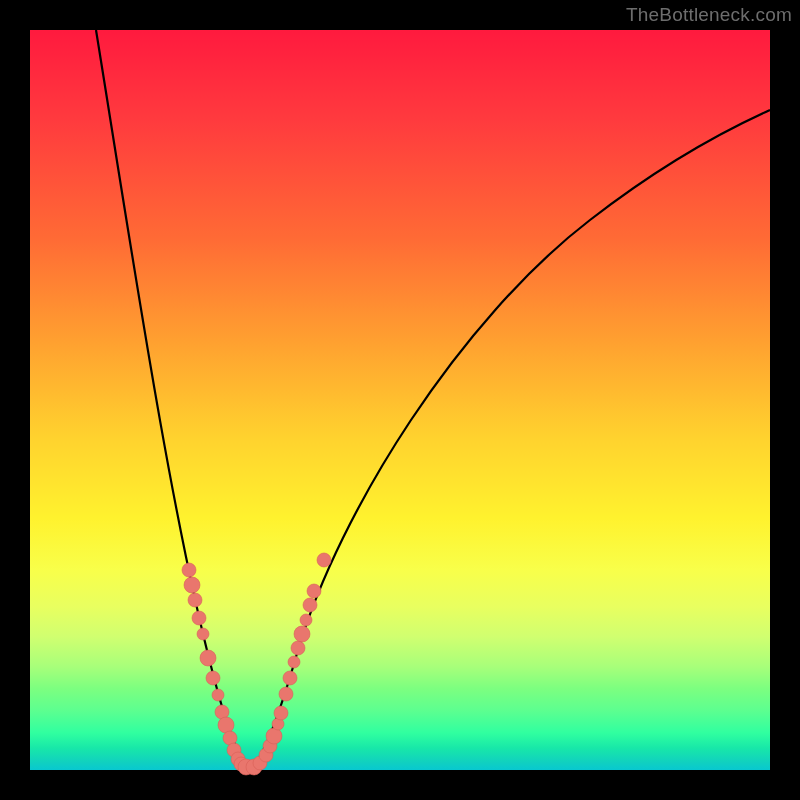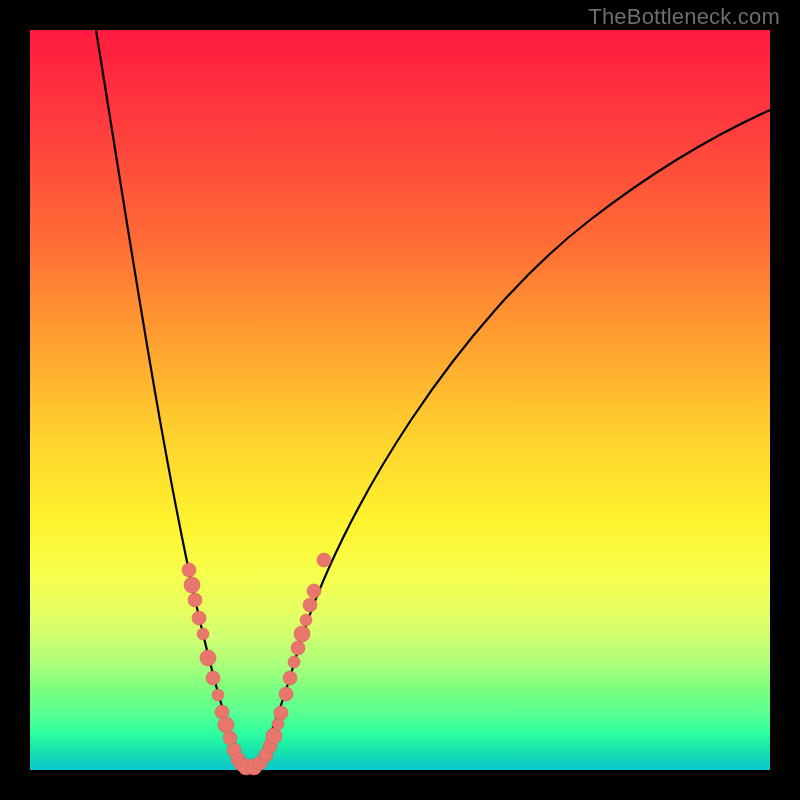--- a/index.html
+++ b/index.html
@@ -40,23 +40,23 @@
       #5cff90 92%,
       #30ffa0 95%,
       #18e8a8 97%,
       #10d0c0 99%,
       #08c8d0 100%
     );
   }
   .watermark {
     position: absolute;
     top: 4px;
-    right: 20px;
+    right: 8px;
     color: #6d6d6d;
-    font-size: 22px;
+    font-size: 19px;
     font-weight: 500;
     letter-spacing: 0.2px;
     z-index: 5;
     user-select: none;
   }
   svg.curves {
     position: absolute;
     inset: 0;
     width: 740px;
     height: 740px;

